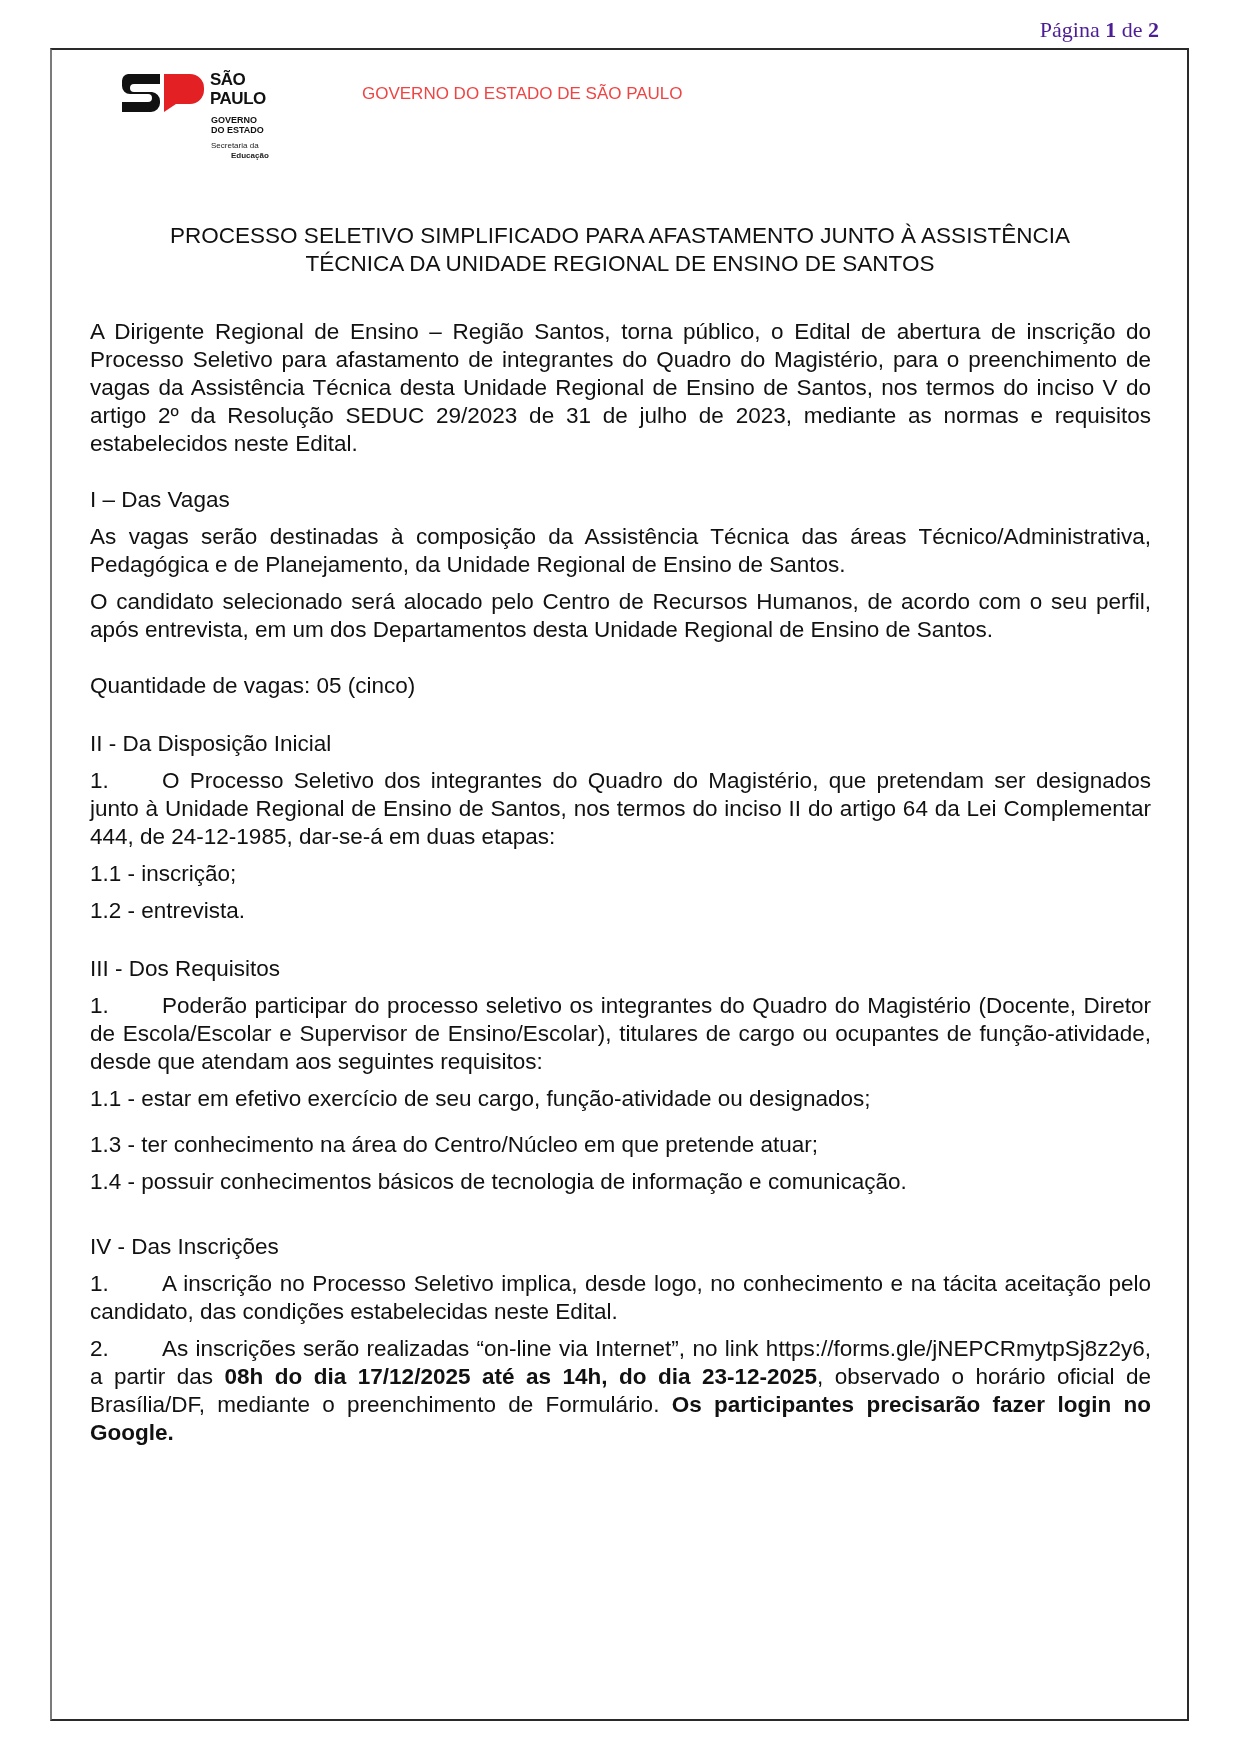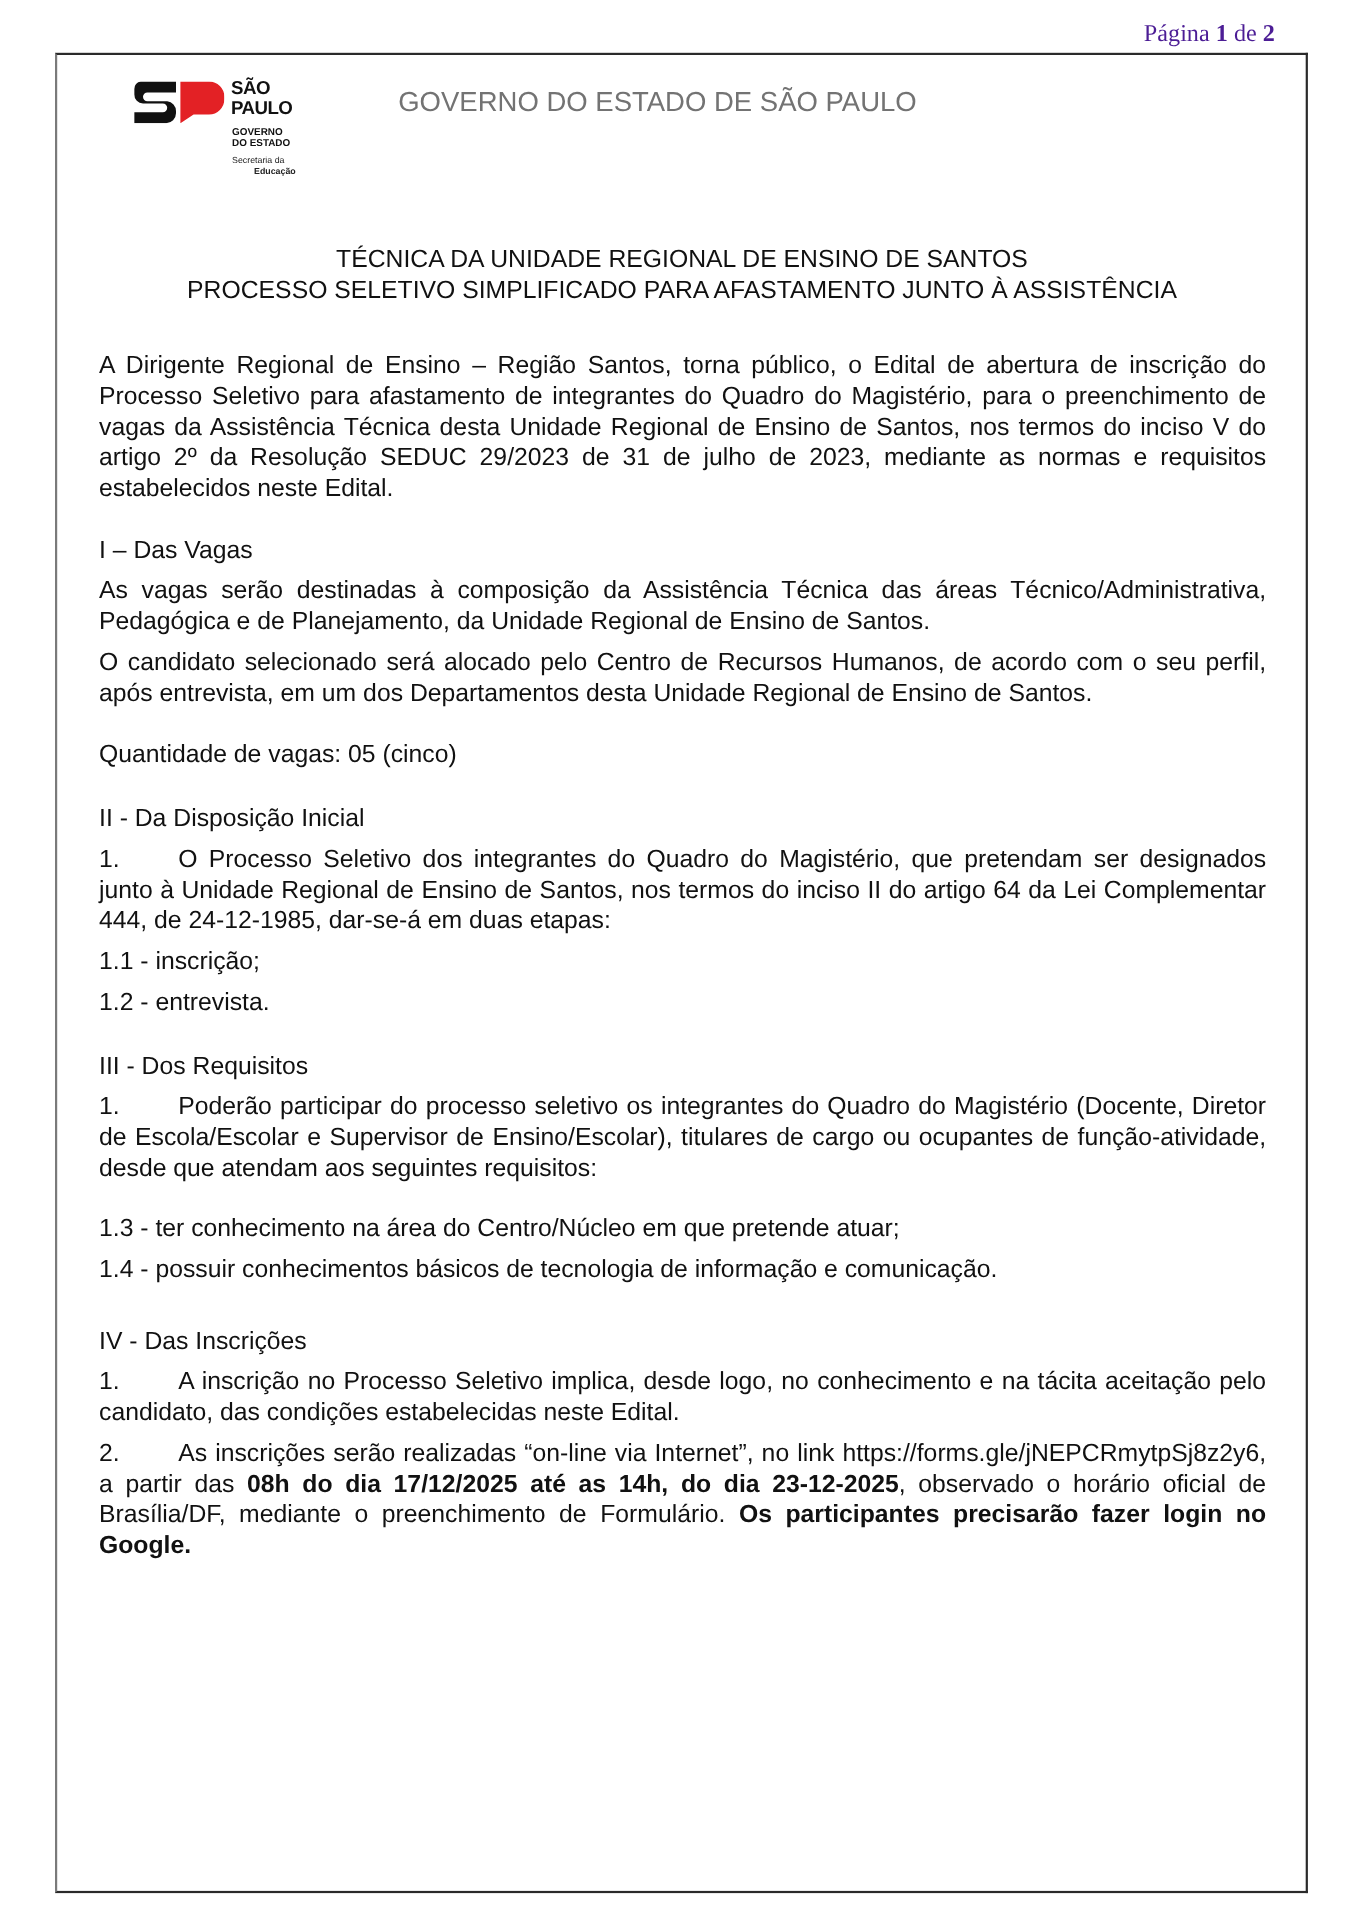--- a/index.html
+++ b/index.html
@@ -74,23 +74,23 @@
       top: 71px;
       font-size: 8px;
       line-height: 10px;
       color: #222;
     }
     .logo .sec b { font-weight: bold; margin-left: 20px; }
     .header-lines {
       position: absolute;
       left: 320px;
       top: 80px;
-      font-size: 25px;
+      font-size: 17px;
       line-height: 27px;
-      color: #737373;
+      color: #ef4444;
     }
     .header-lines div { white-space: nowrap; }
     .header-lines .l1 { padding-left: 42px; }
     .header-lines .l2 { padding-left: 31px; }
     .header-lines .l3 { padding-left: 22px; }
     .doc-title {
       position: absolute;
       left: 90px;
       width: 1060px;
       top: 222px;
@@ -145,22 +145,22 @@
     <div>Secretaria da</div>
     <div><b>Educação</b></div>
   </div>
 </div>
 
 <div class="header-lines">
   <div class="l1">GOVERNO DO ESTADO DE SÃO PAULO</div>
 </div>
 
 <div class="doc-title">
+  <div>PROCESSO SELETIVO SIMPLIFICADO PARA AFASTAMENTO JUNTO À ASSISTÊNCIA</div>
   <div>TÉCNICA DA UNIDADE REGIONAL DE ENSINO DE SANTOS</div>
-  <div>PROCESSO SELETIVO SIMPLIFICADO PARA AFASTAMENTO JUNTO À ASSISTÊNCIA</div>
 </div>
 
 <div class="body">
 
   <p class="p">A Dirigente Regional de Ensino – Região Santos, torna público, o Edital de abertura de inscrição do Processo Seletivo para afastamento de integrantes do Quadro do Magistério, para o preenchimento de vagas da Assistência Técnica desta Unidade Regional de Ensino de Santos, nos termos do inciso V do artigo 2º da Resolução SEDUC 29/2023 de 31 de julho de 2023, mediante as normas e requisitos estabelecidos neste Edital.</p>
 
   <div style="height:28px"></div>
   <p class="heading">I – Das Vagas</p>
   <div style="height:9px"></div>
   <p class="p">As vagas serão destinadas à composição da Assistência Técnica das áreas Técnico/Administrativa, Pedagógica e de Planejamento, da Unidade Regional de Ensino de Santos.</p>
@@ -176,20 +176,21 @@
   <div style="height:9px"></div>
   <p class="heading">1.1 - inscrição;</p>
   <div style="height:9px"></div>
   <p class="heading">1.2 - entrevista.</p>
 
   <div style="height:30px"></div>
   <p class="heading">III - Dos Requisitos</p>
   <div style="height:9px"></div>
   <p class="p"><span class="num">1.</span><span>Poderão participar do processo seletivo os integrantes do Quadro do Magistério (Docente, Diretor de Escola/Escolar e Supervisor de Ensino/Escolar), titulares de cargo ou ocupantes de função-atividade, desde que atendam aos seguintes requisitos:</span></p>
   <div style="height:9px"></div>
+  <p class="heading">1.1 - estar em efetivo exercício de seu cargo, função-atividade ou designados;</p>
   <div style="height:9px"></div>
   <div style="height:9px"></div>
   <p class="heading">1.3 - ter conhecimento na área do Centro/Núcleo em que pretende atuar;</p>
   <div style="height:9px"></div>
   <p class="heading">1.4 - possuir conhecimentos básicos de tecnologia de informação e comunicação.</p>
 
   <div style="height:37px"></div>
   <p class="heading">IV - Das Inscrições</p>
   <div style="height:9px"></div>
   <p class="p"><span class="num">1.</span><span>A inscrição no Processo Seletivo implica, desde logo, no conhecimento e na tácita aceitação pelo candidato, das condições estabelecidas neste Edital.</span></p>

